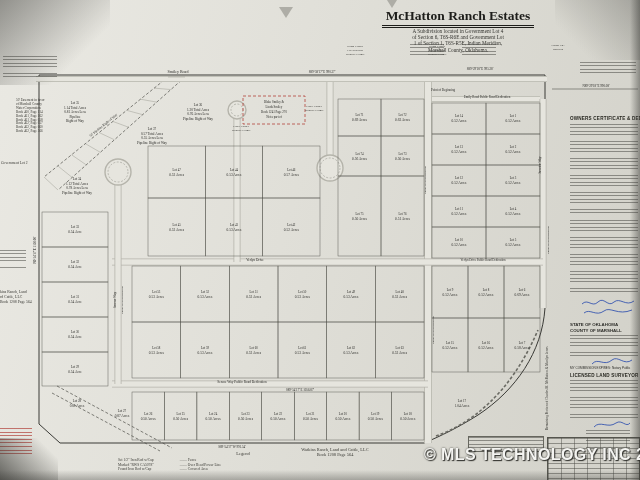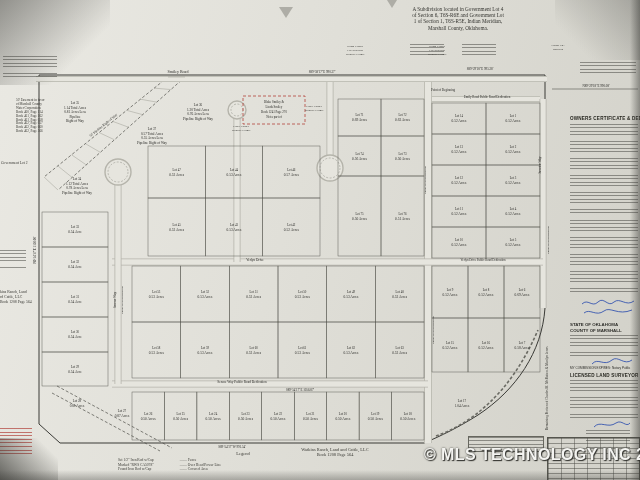--- a/index.html
+++ b/index.html
@@ -316,20 +316,21 @@
         <text x="437" y="54.6" font-size="2.9" text-anchor="middle" fill="#b2433b">Property Corner</text>
         <text x="241" y="127" font-size="2.9" text-anchor="middle" fill="#b2433b">Fence Corner</text>
         <text x="241" y="130.8" font-size="2.9" text-anchor="middle" fill="#b2433b">Property Corner</text>
         <text x="314" y="107" font-size="2.9" text-anchor="middle" fill="#b2433b">Fence Corner</text>
         <text x="314" y="110.8" font-size="2.9" text-anchor="middle" fill="#b2433b">Property Corner</text>
         <text x="558" y="46" font-size="2.9" text-anchor="middle" fill="#b2433b">Found 1/2"</text>
         <text x="558" y="49.8" font-size="2.9" text-anchor="middle" fill="#b2433b">Iron Rod</text>
       </svg>
 
     <div class="ov tb">
+      <span class="t">McHatton Ranch Estates</span>
       <div>
           <div class="sub">A Subdivision located in Government Lot 4</div>
           <div class="sub">of Section 6, T6S-R6E and Government Lot</div>
           <div class="sub">1 of Section 1, T6S-R5E, Indian Meridian,</div>
           <div class="sub">Marshall County, Oklahoma.</div>
         </div>
     </div>
 
     <div class="ov tl" style="left:410px;top:44px;width:34px;height:12px"></div>
     <div class="ov tl" style="left:462px;top:44px;width:34px;height:12px"></div>

